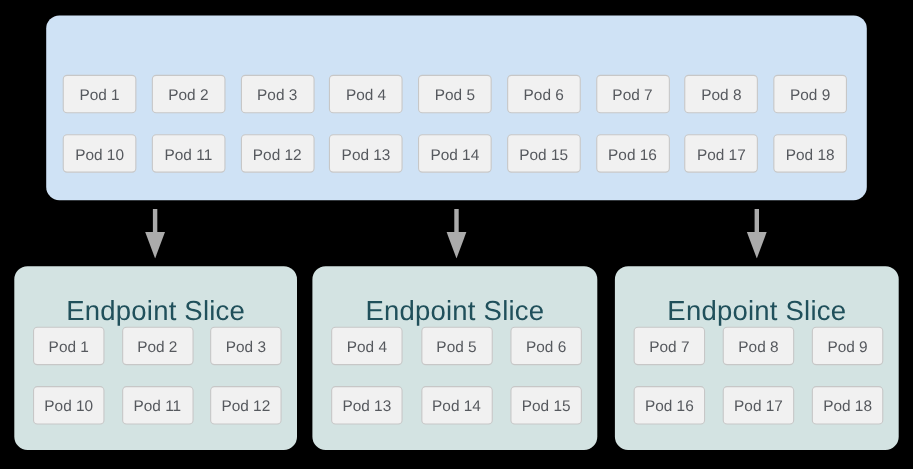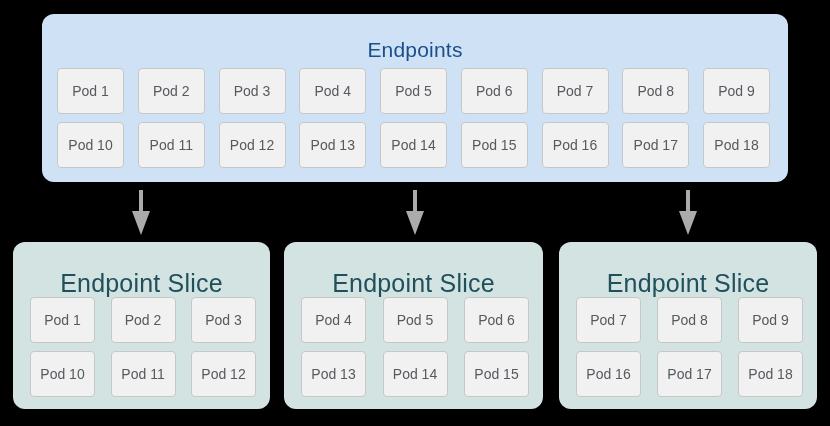--- a/index.html
+++ b/index.html
@@ -44,21 +44,21 @@
     justify-content: space-between;
     align-items: stretch;
   }
   .endpoints-box .pod-row.row-1 { top: 54px; }
   .endpoints-box .pod-row.row-2 { top: 108px; }
   .endpoints-box .pod { width: 67px; }
 
   
   .pod {
     box-sizing: border-box;
-    height: 46px;
+    height: 35px;
     background: var(--pod-fill, #f1f1f1);
     border: 1px solid var(--pod-border, #c7c7c7);
     border-radius: 4px;
     display: flex;
     align-items: center;
     justify-content: center;
     font-size: 14px;
     color: var(--pod-text, #56595e);
     white-space: nowrap;
   }
@@ -108,21 +108,20 @@
   .slice-box .pod-row.row-1 { top: 55px; }
   .slice-box .pod-row.row-2 { top: 109px; }
   .slice-box .pod { width: 65px; }
 </style>
 </head>
 <body>
 
 <div class="canvas">
 
   <section class="endpoints-box">
-    <h1 class="endpoints-title">Endpoints</h1>
     <div class="pod-row row-1">
         <div class="pod">Pod 1</div>
         <div class="pod">Pod 2</div>
         <div class="pod">Pod 3</div>
         <div class="pod">Pod 4</div>
         <div class="pod">Pod 5</div>
         <div class="pod">Pod 6</div>
         <div class="pod">Pod 7</div>
         <div class="pod">Pod 8</div>
         <div class="pod">Pod 9</div>

